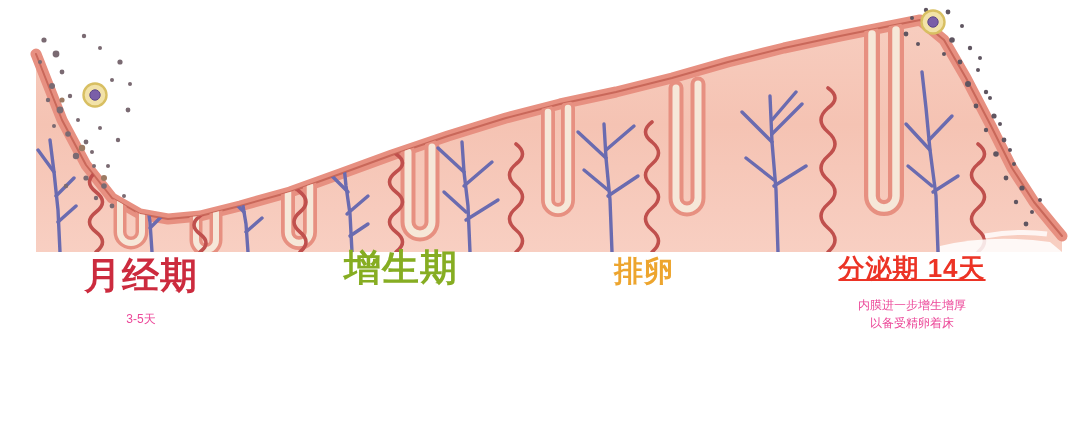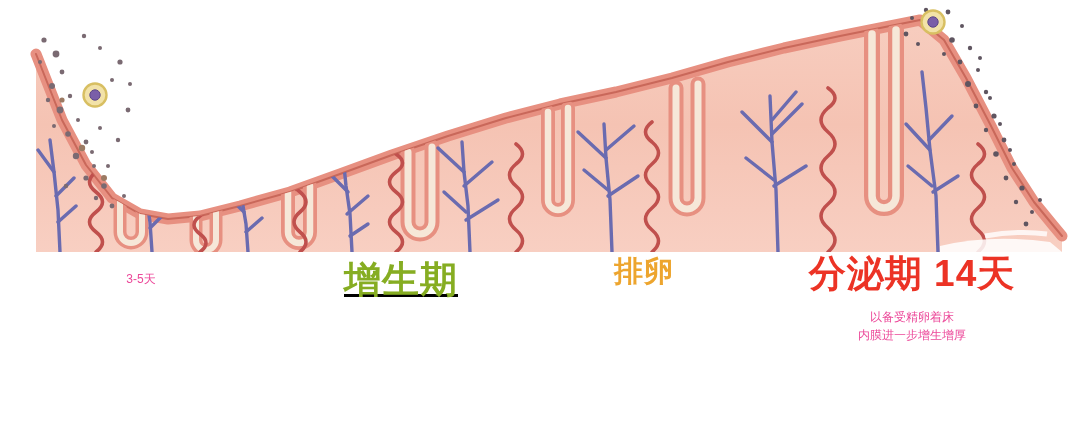--- a/index.html
+++ b/index.html
@@ -43,26 +43,26 @@
   .phase-desc {
     margin-top: 14px;
     font-size: 12px;
     color: #ec4899;
     line-height: 1.52;
     white-space: nowrap;
   }
   .phase-desc div { white-space: nowrap; }
 
   #phase-menstrual      { left: 12px;  top: 256px; width: 258px; }
-  #phase-proliferative  { left: 268px; top: 260px; width: 266px; text-decoration: underline; }
+  #phase-proliferative  { left: 268px; top: 248px; width: 266px; }
   #phase-ovulation      { left: 530px; top: 256px; width: 228px; }
   #phase-secretory      { left: 752px; top: 254px; width: 320px; }
 
   #phase-ovulation .phase-title { font-size: 29px; }
-  #phase-secretory .phase-title { font-size: 37px; }
+  #phase-secretory .phase-title { font-size: 26px; text-decoration: underline; }
 </style>
 </head>
 <body>
 
 <div id="stage">
 
   <svg id="illustration" viewBox="0 0 1080 258" preserveAspectRatio="none">
     <defs>
       <clipPath id="tissueClip">
 
@@ -268,34 +268,35 @@
       <circle cx="933" cy="22" r="5.2" fill="#7a5ea8" stroke="#5d4788" stroke-width="1"></circle>
     </g>
 
     <g>
       <path d="M 940,246 q 50,-12 110,-4 L 1062,252 L 940,252 Z" fill="#ffffff" opacity="0.85"></path>
       <path d="M 985,236 q 34,-6 62,-2" fill="none" stroke="#ffffff" stroke-width="5" opacity="0.8"></path>
     </g>
   </svg>
 
   <div class="phase" id="phase-menstrual">
+    <div class="phase-title" style="color: rgb(204, 43, 62);">月经期</div>
     <div class="phase-desc">
       <div>3-5天</div>
     </div>
   </div>
 
   <div class="phase" id="phase-proliferative">
     <div class="phase-title" style="color: rgb(134, 173, 34);">增生期</div>
   </div>
 
   <div class="phase" id="phase-ovulation">
     <div class="phase-title" style="color: rgb(237, 165, 46);">排卵</div>
   </div>
 
   <div class="phase" id="phase-secretory">
     <div class="phase-title" style="color: rgb(236, 51, 37);">分泌期 14天</div>
     <div class="phase-desc">
+      <div>内膜进一步增生增厚</div>
       <div>以备受精卵着床</div>
-      <div>内膜进一步增生增厚</div>
     </div>
   </div>
 
 </div>
 
 </body></html>

